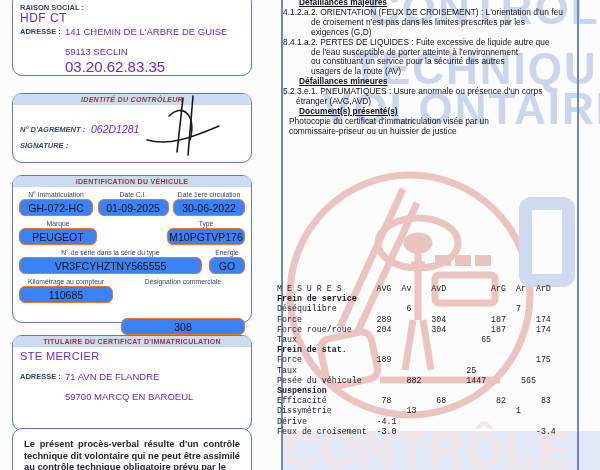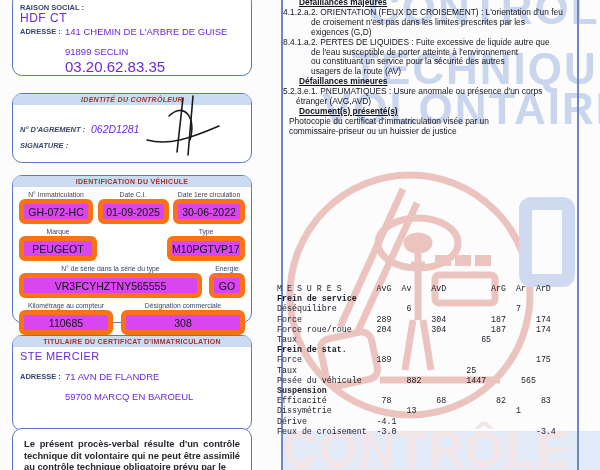--- a/index.html
+++ b/index.html
@@ -24,21 +24,21 @@
   #company-box{top:-8px;height:84px;}
   
   #controller-box{top:93px;height:70px;font-style:italic;}
   
   #vehicle-box{top:175px;height:148px;}
   .vrow{display:flex;justify-content:space-between;padding:0 6px;margin-top:4px;}
   .vfield{display:flex;flex-direction:column;}
   .vlabel{color:#39456b;font-size:6.8px;text-align:center;white-space:nowrap;
           overflow:visible;margin-bottom:1px;}
   .vvalue{
-    border:5px solid #f97316;border-radius:6px;background:#d946ef;height:15px;
+    border:1px solid #f97316;border-radius:6px;background:#3b82f6;height:15px;
     font-size:10.5px;color:#111;text-align:center;line-height:16px;
     white-space:nowrap;overflow:hidden;
   }
   
   #holder-box{top:335px;height:96px;}
   
   #notice-box{top:428px;height:54px;}
   #notice-text{
     padding:10px 11px 0 11px;font-size:9.3px;line-height:11.5px;
     font-weight:bold;color:#26262e;text-align:justify;
@@ -111,21 +111,21 @@
   <div id="wm-bottom">CONTRÔLE</div>
 
   <div class="vline" id="divider-left"></div>
   <div class="vline" id="divider-right"></div>
 
   <div class="lbox" id="company-box">
     <div class="row-line lab" style="left:7px;top:10px;">RAISON SOCIAL :</div>
     <div class="row-line val" style="left:7px;top:18px;font-size:12px;letter-spacing:.5px;">HDF CT</div>
     <div class="row-line lab" style="left:7px;top:34px;">ADRESSE :</div>
     <div class="row-line val" style="left:52px;top:33px;font-size:9.5px;">141 CHEMIN DE L'ARBRE DE GUISE</div>
-    <div class="row-line val" style="left:52px;top:53px;font-size:9.5px;">91899 SECLIN</div>
+    <div class="row-line val" style="left:52px;top:53px;font-size:9.5px;">59113 SECLIN</div>
     <div class="row-line val" style="left:52px;top:65px;font-size:15px;">03.20.62.83.35</div>
   </div>
 
   <div class="lbox" id="controller-box">
     <div class="band">IDENTITÉ DU CONTRÔLEUR</div>
     <div class="row-line lab" style="left:7px;top:31px;">N° D'AGREMENT :</div>
     <div class="row-line val" style="left:78px;top:29px;font-size:10.5px;">062D1281</div>
     <div class="row-line lab" style="left:7px;top:47px;">SIGNATURE :</div>
     <svg id="signature" width="92" height="66" viewBox="0 0 92 66">
       <g fill="none" stroke="#1a1a1a" stroke-width="1.6" stroke-linecap="round">
@@ -172,21 +172,21 @@
           <div class="vfield" style="width: 36px;">
             <div class="vlabel">Energie</div>
             <div class="vvalue">GO</div>
           </div>
         </div>
         <div class="vrow">
           <div class="vfield" style="width: 94px;">
             <div class="vlabel">Kilométrage au compteur</div>
             <div class="vvalue">110685</div>
           </div>
-          <div class="vfield" style="width: 124px;">
+          <div class="vfield" style="width: 124px; gap: 32px;">
             <div class="vlabel">Désignation commerciale</div>
             <div class="vvalue">308</div>
           </div>
         </div>
       </div>
   </div>
 
   <div class="lbox" id="holder-box">
     <div class="band">TITULAIRE DU CERTIFICAT D'IMMATRICULATION</div>
     <div class="row-line val" style="left:7px;top:14px;font-size:11px;letter-spacing:.4px;">STE MERCIER</div>

